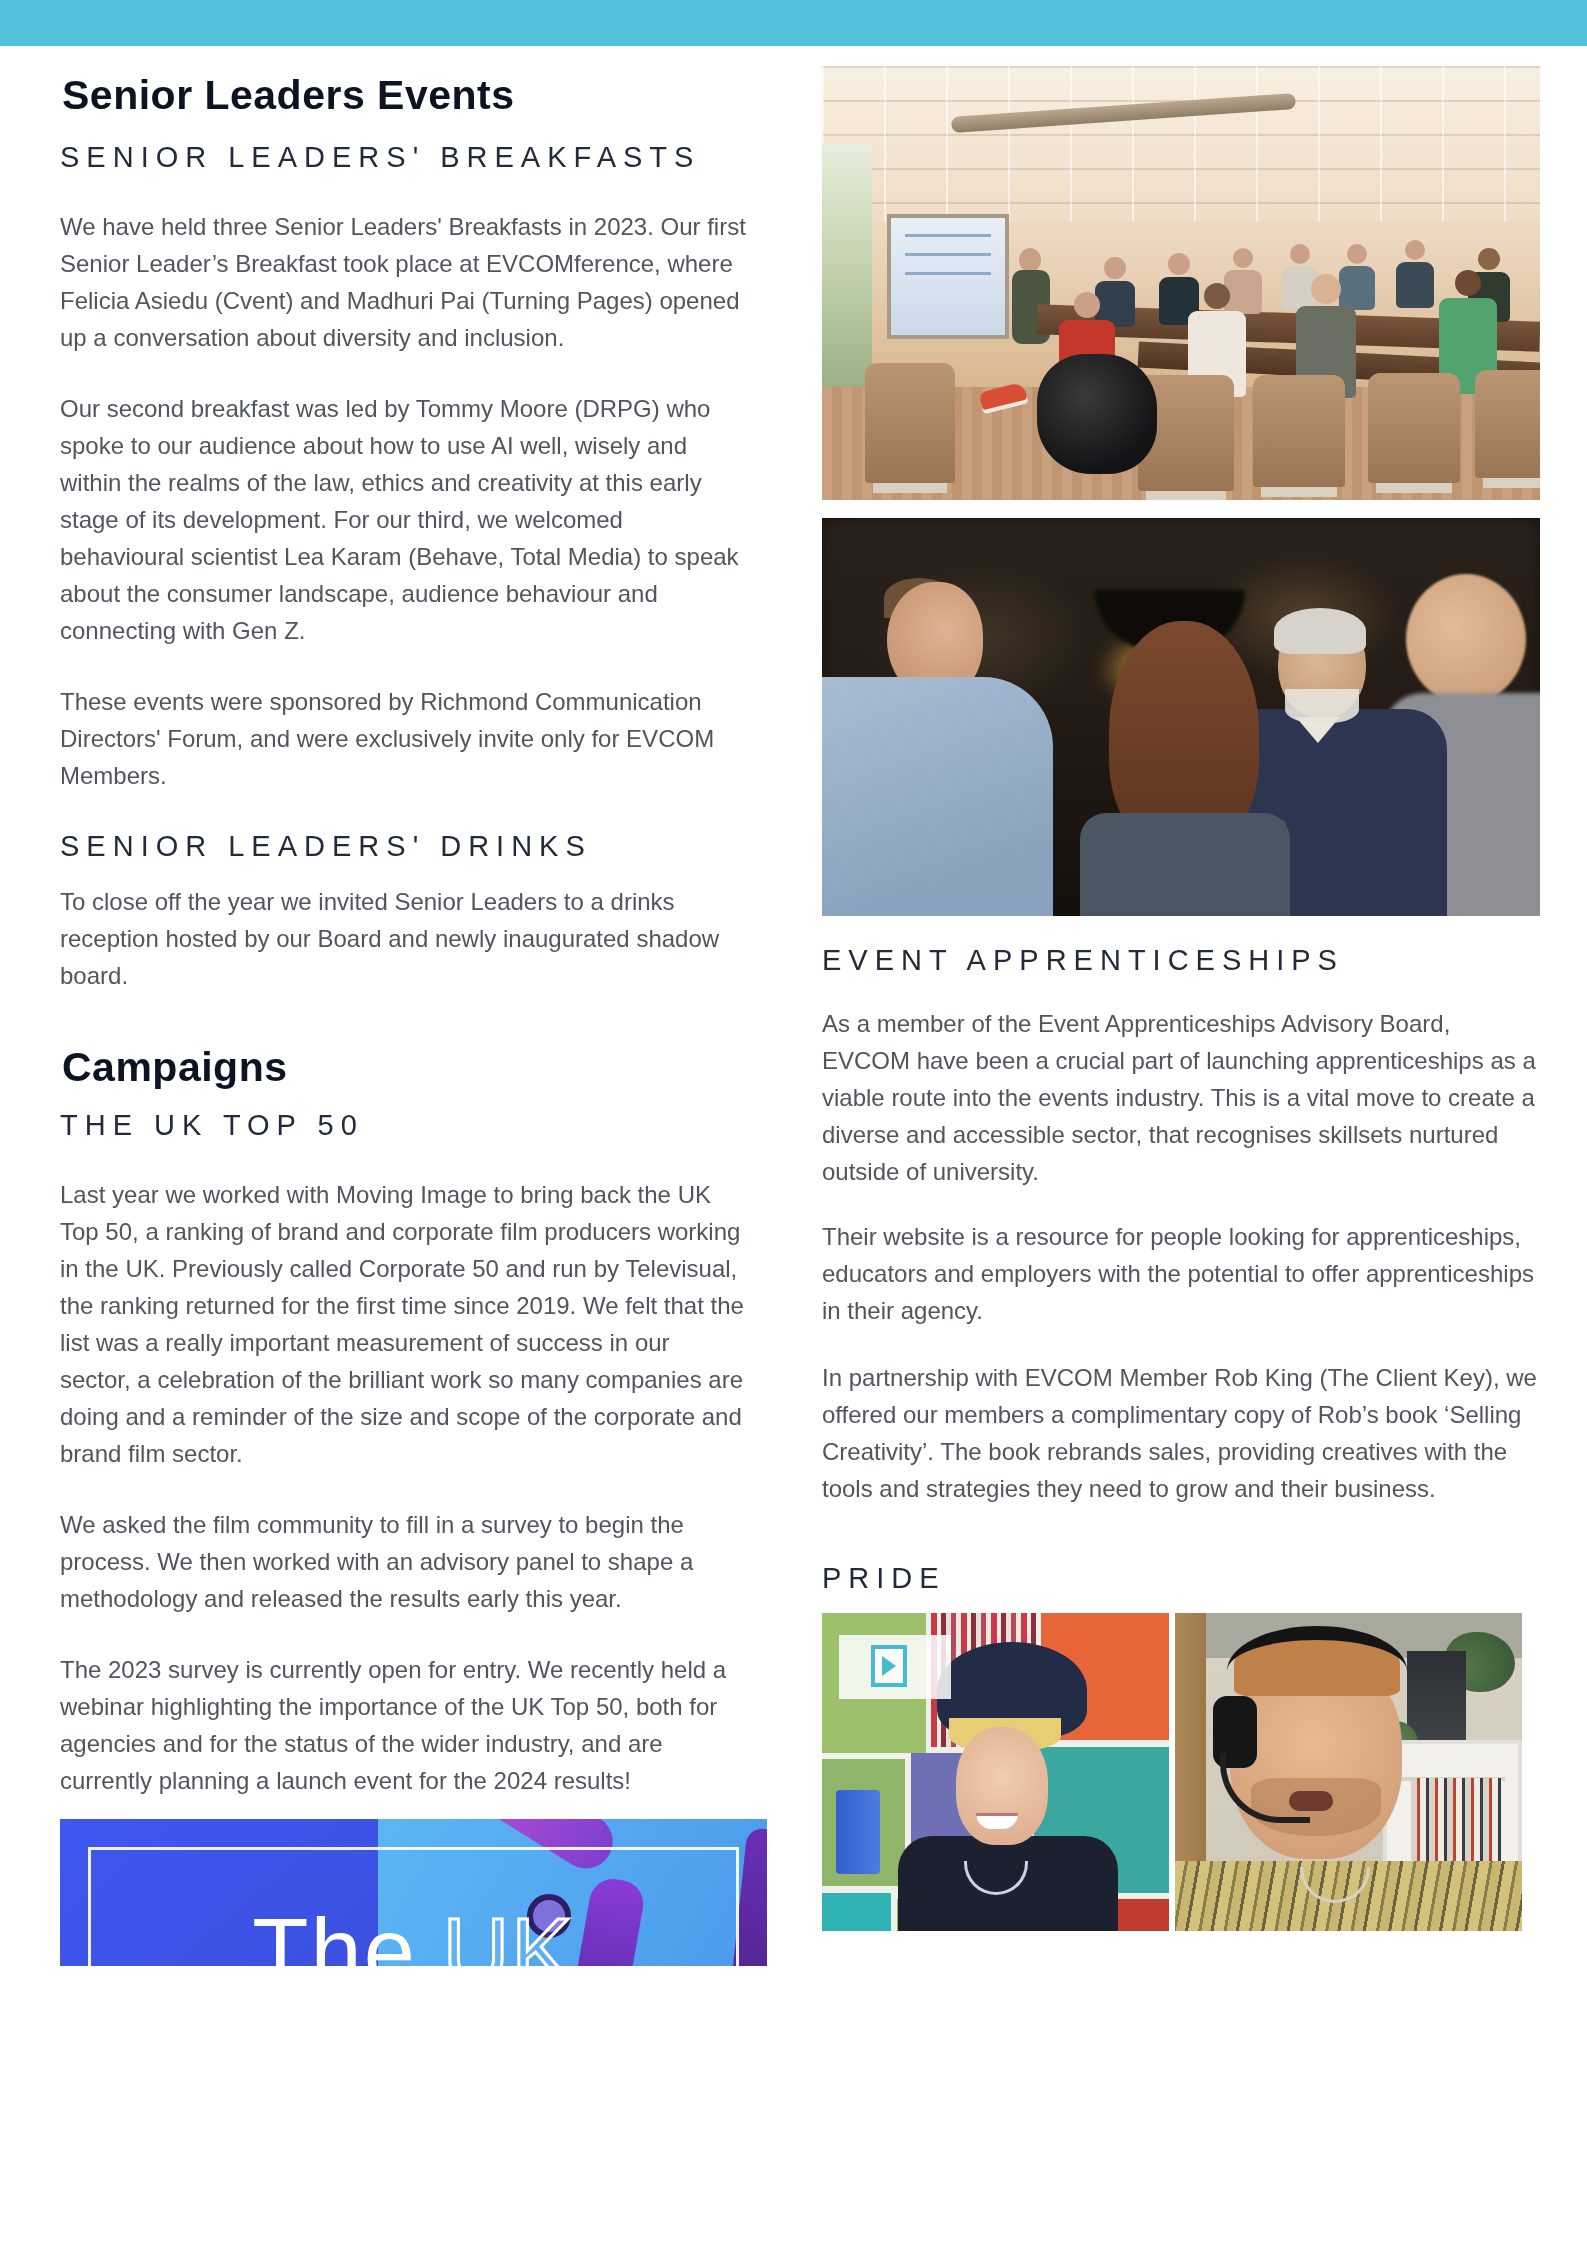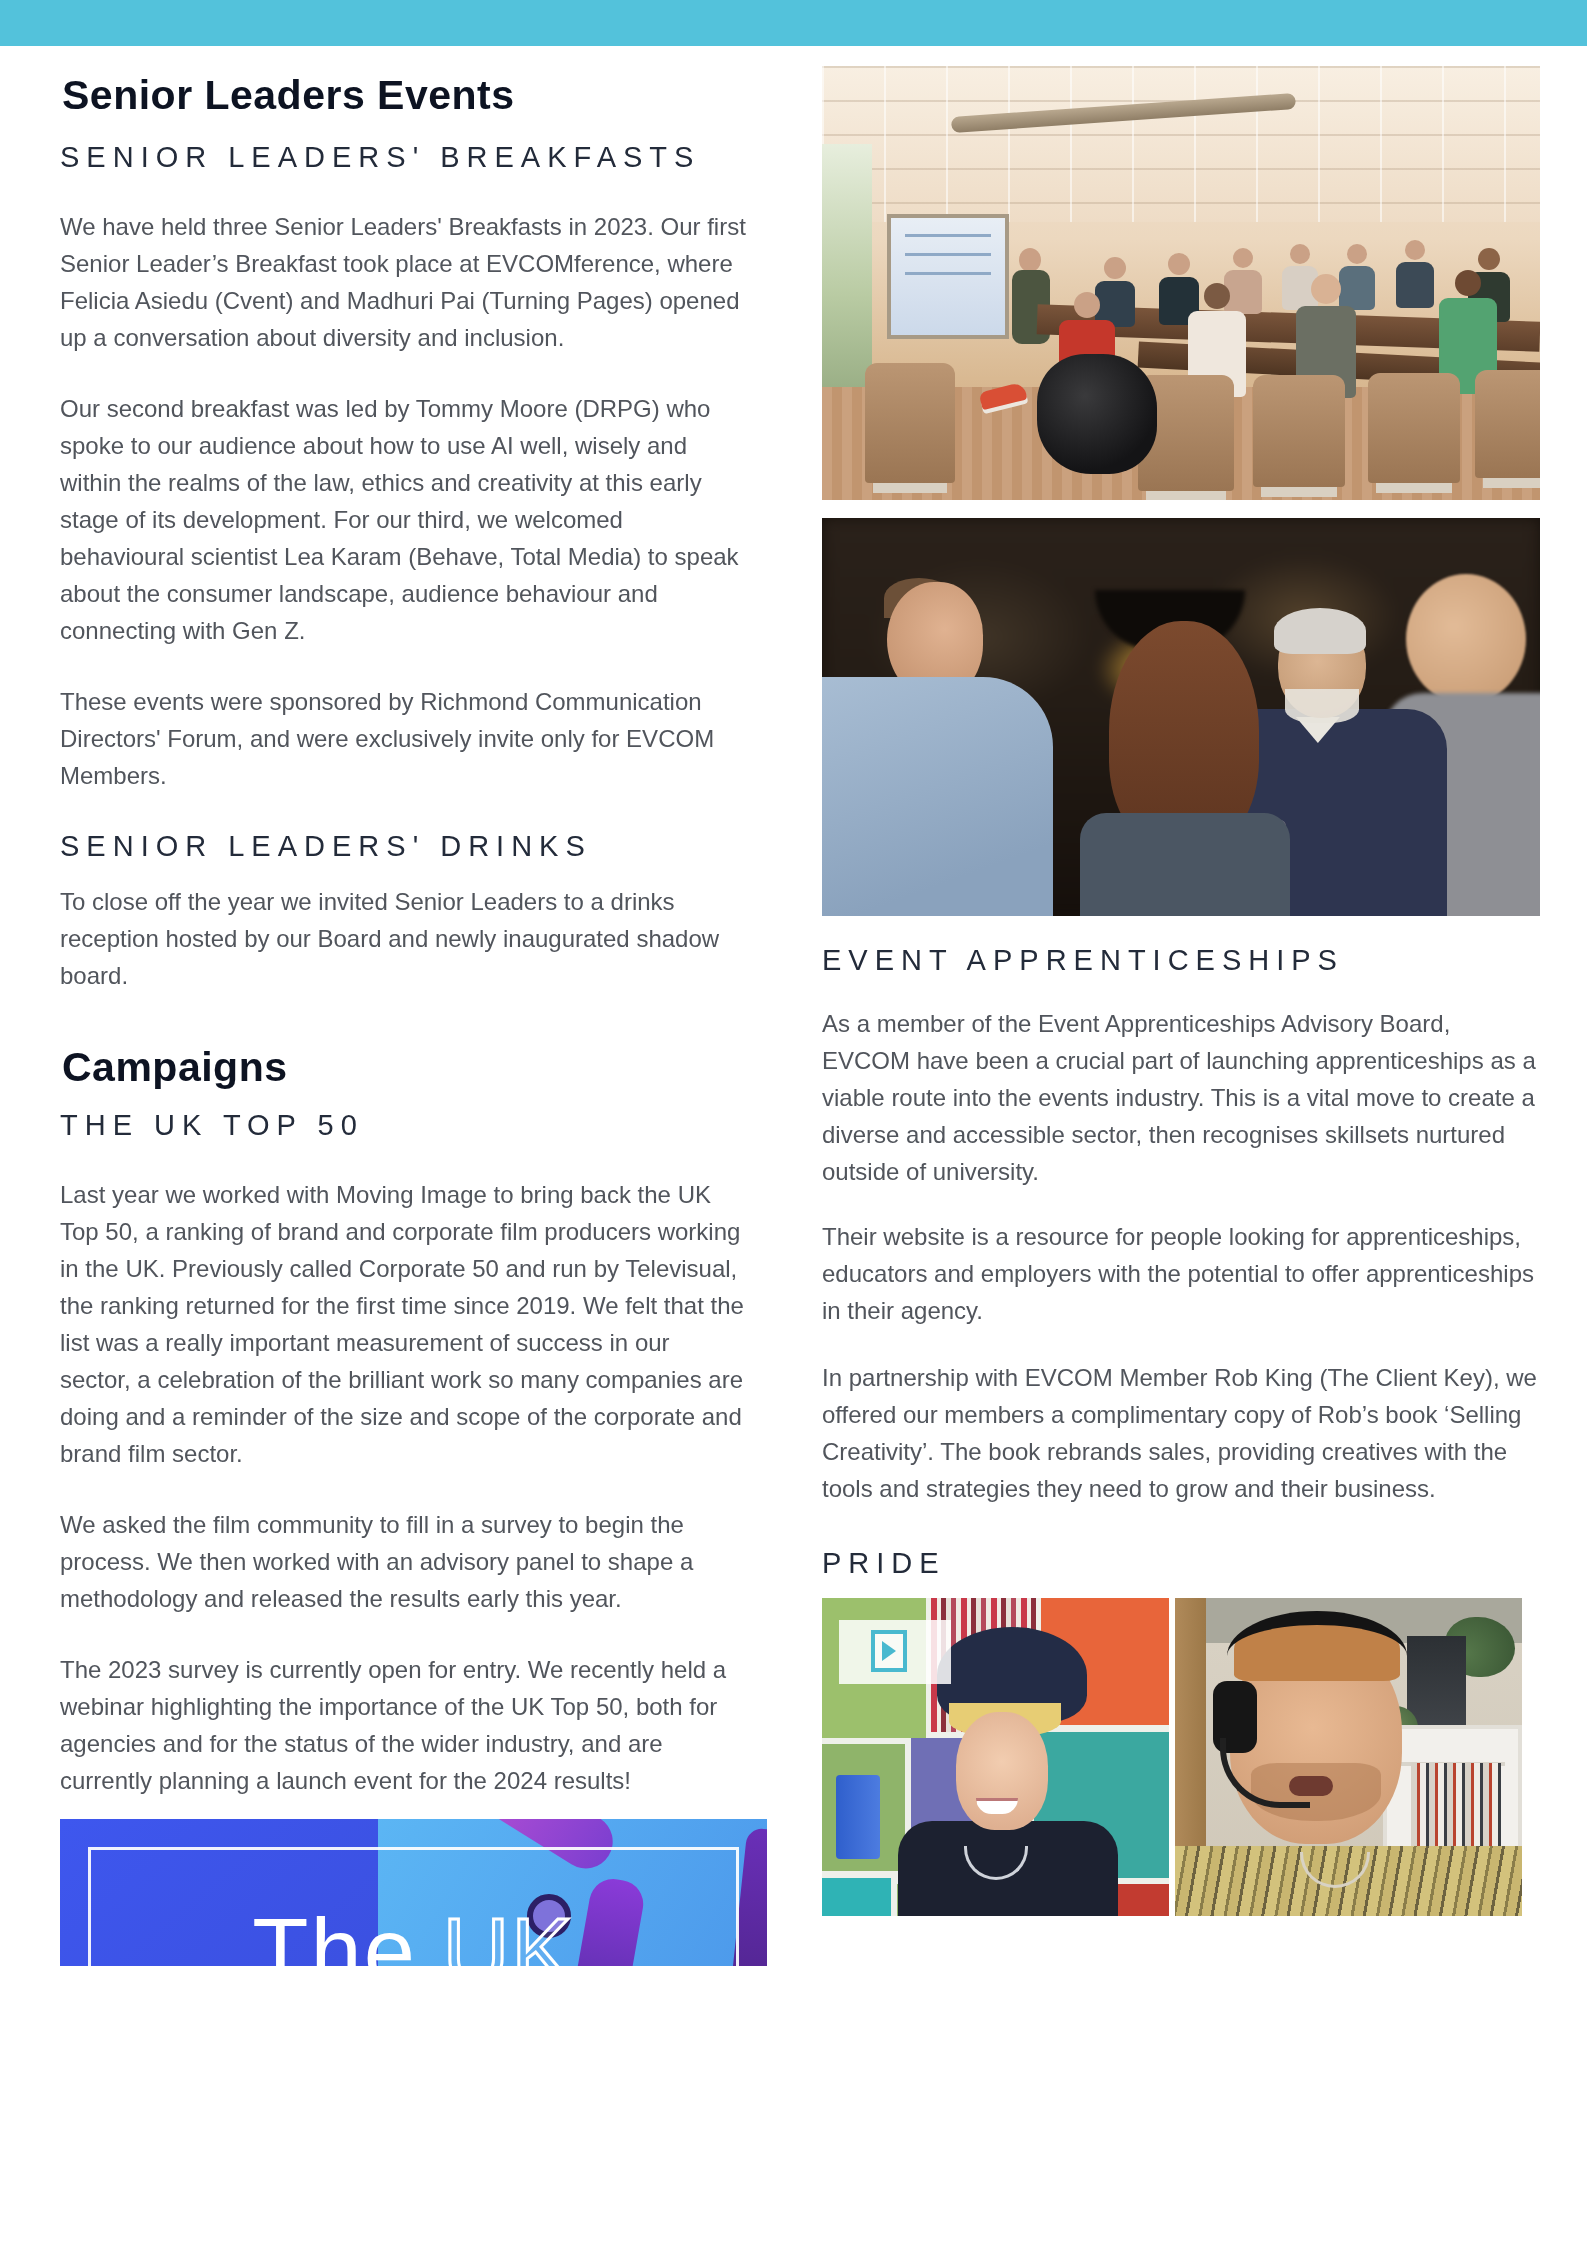--- a/index.html
+++ b/index.html
@@ -321,27 +321,27 @@
       <div class="net-man2-head"></div>
       <div class="net-man2-hair"></div>
       <div class="net-man2-beard"></div>
       <div class="net-glass"></div>
       <div class="net-woman-hair"></div>
       <div class="net-woman-body"></div>
     </div>
 
     <div class="h2head" style="margin-top:28px;">EVENT APPRENTICESHIPS</div>
 
-    <p class="body-p" style="margin-top:28px;">As a member of the Event Apprenticeships Advisory Board, EVCOM have been a crucial part of launching apprenticeships as a viable route into the events industry. This is a vital move to create a diverse and accessible sector, then recognises skillsets nurtured outside of university.</p>
+    <p class="body-p" style="margin-top:28px;">As a member of the Event Apprenticeships Advisory Board, EVCOM have been a crucial part of launching apprenticeships as a viable route into the events industry. This is a vital move to create a diverse and accessible sector, that recognises skillsets nurtured outside of university.</p>
     <p class="body-p" style="margin-top:28px;">Their website is a resource for people looking for apprenticeships, educators and employers with the potential to offer apprenticeships in their agency.</p>
 
 
     <p class="body-p" style="margin-top:30px;">In partnership with EVCOM Member Rob King (The Client Key), we offered our members a complimentary copy of Rob’s book ‘Selling Creativity’. The book rebrands sales, providing creatives with the tools and strategies they need to grow and their business.</p>
 
-    <div class="h2head" style="margin-top:40px;">PRIDE</div>
+    <div class="h2head" style="margin-top:55px;">PRIDE</div>
 
 
     <div class="photo ph-pride">
       <div class="pride-left">
         <div class="tile" style="top:0;left:0;width:30%;height:44%;background:#9cc06c;"></div>
         <div class="tile pride-books" style="top:0;left:31.5%;width:30%;height:42%;"></div>
         <div class="tile" style="top:0;left:63%;width:37%;height:40%;background:#e8653a;"></div>
         <div class="tile" style="top:46%;left:0;width:24%;height:40%;background:#8fb46a;"></div>
         <div class="tile" style="top:44%;left:25.5%;width:34%;height:44%;background:#6f6fb5;"></div>
         <div class="tile" style="top:42%;left:61%;width:39%;height:46%;background:#3ba8a0;"></div>

